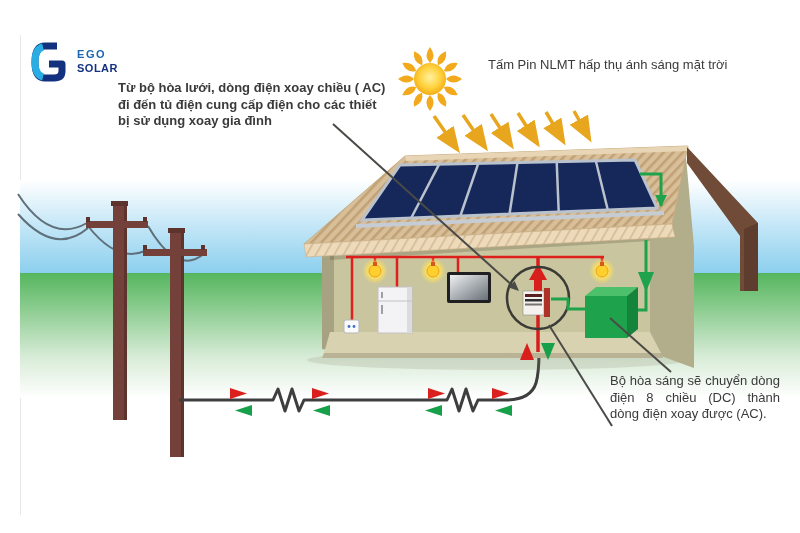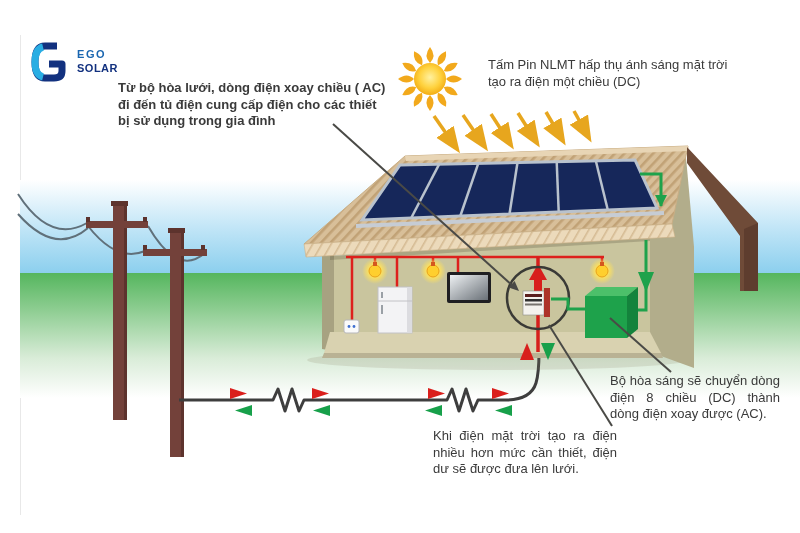--- a/index.html
+++ b/index.html
@@ -248,30 +248,24 @@
     </svg>
     <div class="txt">
       <div class="ego">EGO</div>
       <div class="solar">SOLAR</div>
     </div>
   </div>
 
   <div class="callout" id="c1">
     <div class="ln">Từ bộ hòa lưới, dòng điện xoay chiều ( AC)</div>
     <div class="ln">đi đến tủ điện cung cấp điện cho các thiết</div>
-    <div class="ln">bị sử dụng trong gia đình</div>
+    <div class="ln">bị sử dụng xoay gia đình</div>
   </div>
   <div class="callout" id="c2">
     <div class="ln">Tấm Pin NLMT hấp thụ ánh sáng mặt trời</div>
-    <div class="ln">tạo ra điện một chiều (DC)</div>
   </div>
   <div class="callout" id="c3">
     <div class="ln j">Bộ hòa sáng sẽ chuyển dòng</div>
     <div class="ln j">điện 8 chiều (DC) thành</div>
     <div class="ln">dòng điện xoay được (AC).</div>
   </div>
-  <div class="callout" id="c4">
-    <div class="ln j">Khi điện mặt trời tạo ra điện</div>
-    <div class="ln j">nhiều hơn mức cần thiết, điện</div>
-    <div class="ln">dư sẽ được đưa lên lưới.</div>
-  </div>
 
 </div>
 
 </body></html>

